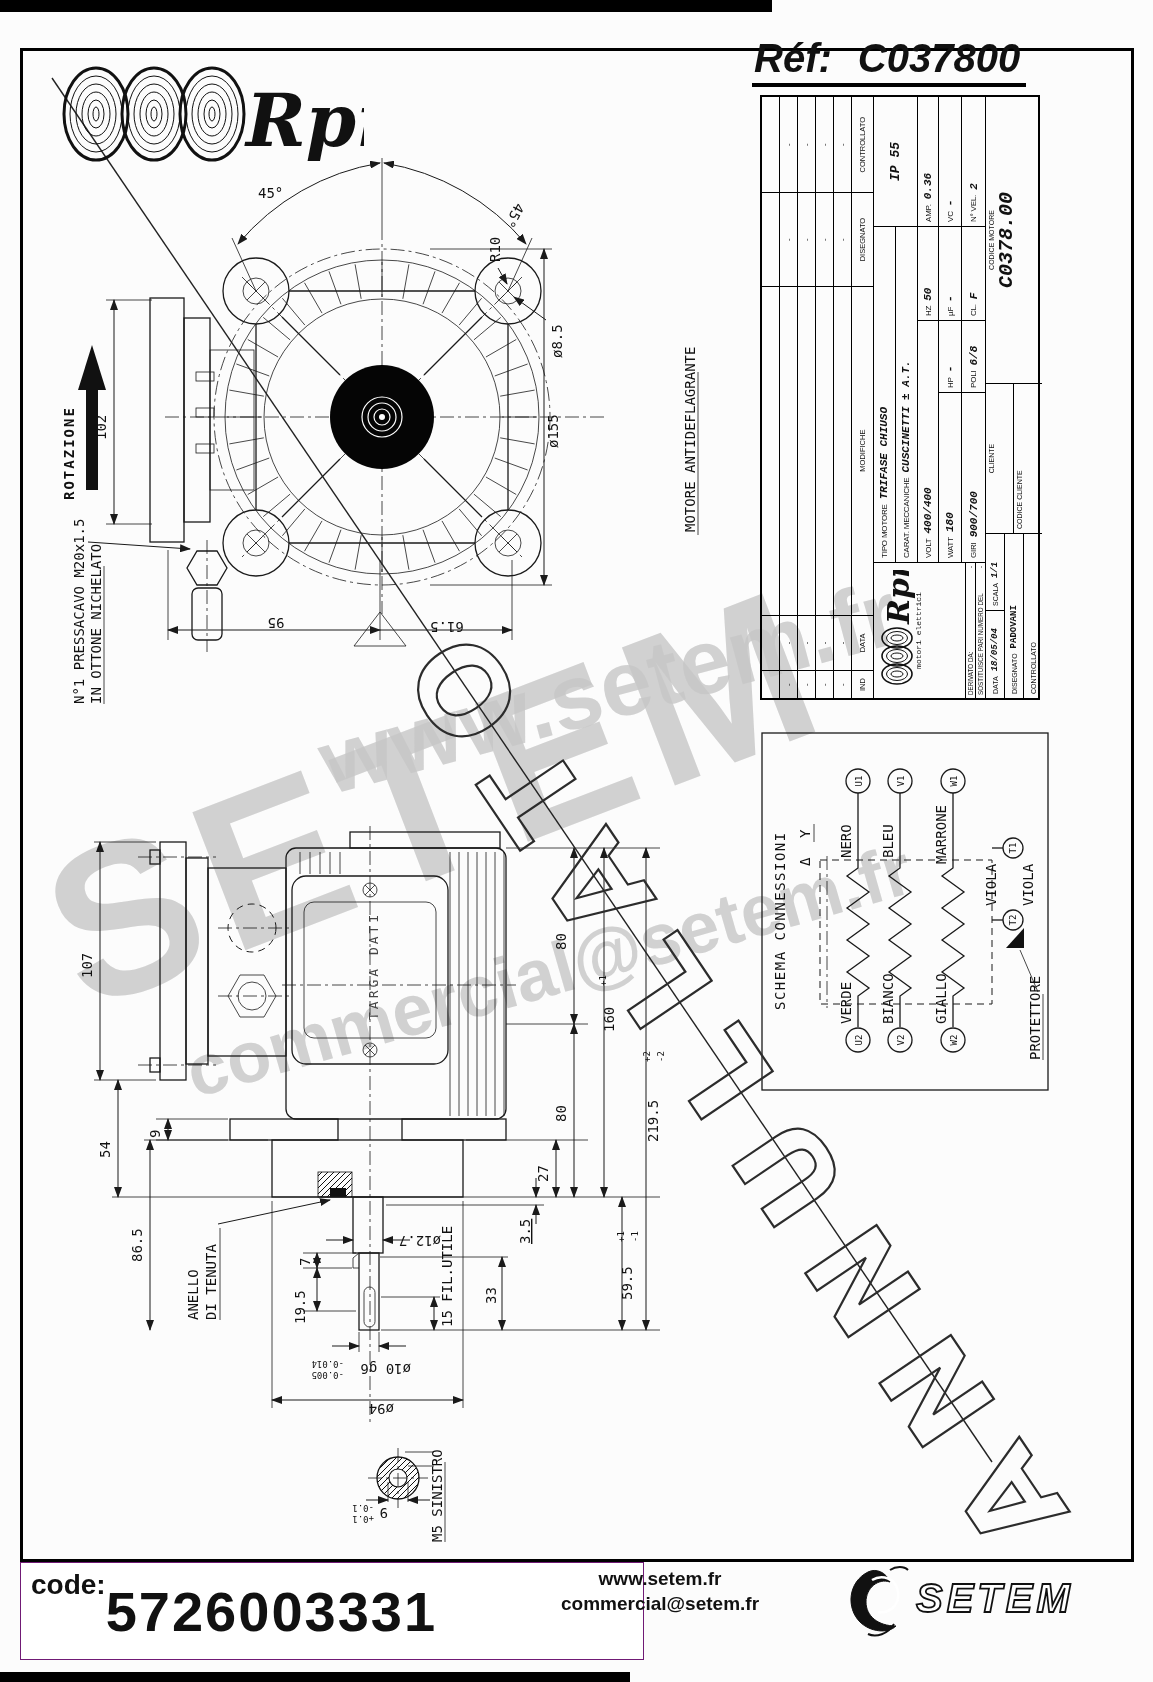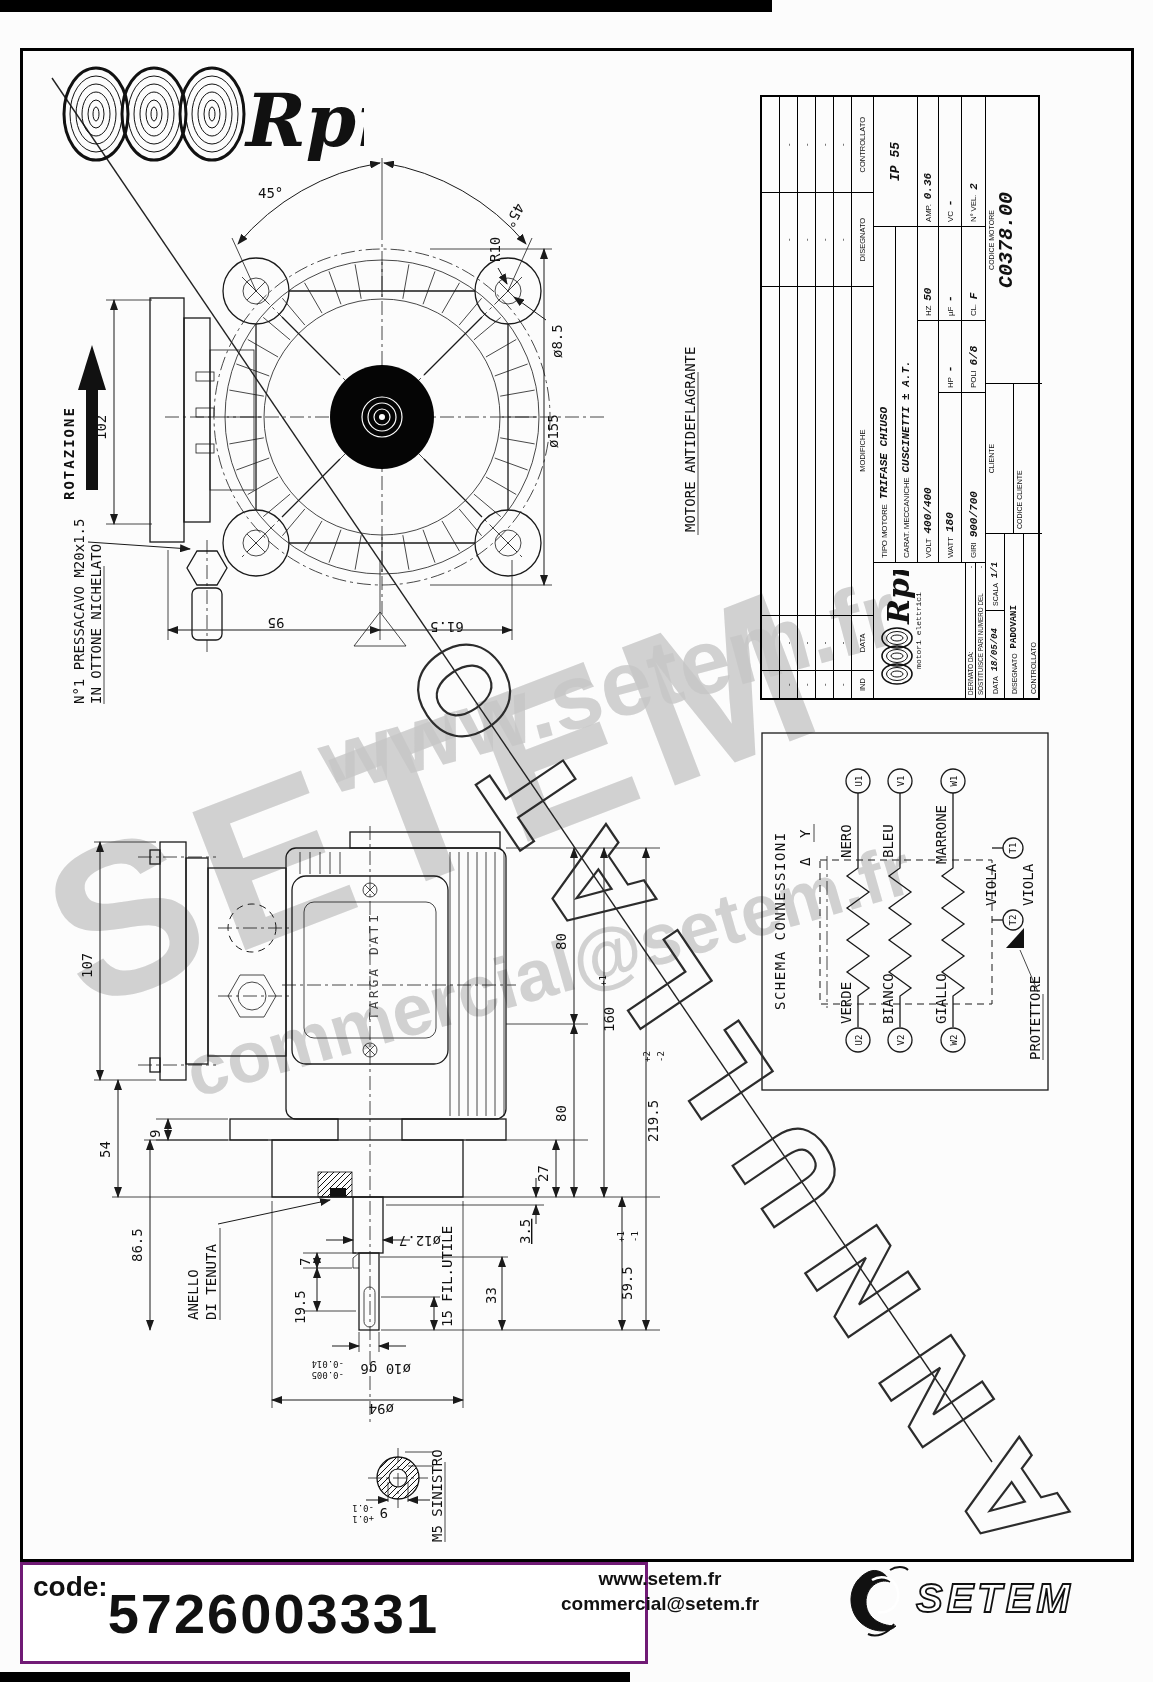--- a/index.html
+++ b/index.html
@@ -28,21 +28,21 @@
   .tinylab{font-size:7px;}
   .revh{font-size:7.5px;}
   .cellpad{justify-content:flex-start;padding-left:4px;gap:5px;}
   #tb-logo-cell{width:140px;border-right:1px solid #000;display:flex;flex-direction:column;
                 align-items:center;justify-content:flex-start;padding-top:2px;}
   #tb-logo-cell .sub{font-family:"Liberation Mono",monospace;font-size:8px;margin-top:-4px;}
   .deriv{font-size:6.3px;width:100%;padding:1px 3px;border-top:1px solid #000;
          display:flex;justify-content:space-between;}
   #codice-motore-val{font-size:20px;}
   
-  #code-box{left:20px;top:1562px;width:602px;height:96px;border:3px solid #701a75;z-index:3;
+  #code-box{left:20px;top:1562px;width:602px;height:96px;border:1px solid #701a75;z-index:3;
             background:#fff;display:flex;align-items:center;padding:0 10px;}
   #code-label{font-size:28px;font-weight:bold;align-self:flex-start;margin-top:6px;}
   #code-value{font-size:56px;font-weight:bold;flex:1;text-align:left;letter-spacing:2px;}
   #contact-box{left:500px;top:1566px;width:320px;z-index:3;text-align:center;font-weight:bold;}
   #contact-box div{font-size:19px;line-height:25px;}
   #address-line{left:455px;top:1630px;width:680px;z-index:3;text-align:center;font-size:16.5px;font-weight:bold;}
   #setem-logo{left:838px;top:1560px;z-index:3;}
 </style>
 </head>
 <body>
@@ -74,20 +74,24 @@
           <ellipse rx="32" ry="46" stroke-width="3"></ellipse>
           <ellipse rx="26" ry="38"></ellipse>
           <ellipse rx="20" ry="30"></ellipse>
           <ellipse rx="14" ry="22"></ellipse>
           <ellipse rx="8" ry="14"></ellipse>
           <ellipse rx="3" ry="7"></ellipse>
         </g>
     </g>
     <text x="212" y="88" font-family="DejaVu Serif, serif" font-style="italic" font-weight="bold" font-size="72" fill="#111">Rpm</text>
   </svg>
+  <div class="abs" id="ref-box">
+    <span>Réf:</span>
+    <span>C037800</span>
+  </div>
 
   <svg class="abs" id="svgmain" width="1153" height="1682">
     <defs>
       <marker id="mE" markerWidth="11" markerHeight="8" refX="10" refY="4" orient="auto" markerUnits="userSpaceOnUse">
         <path d="M0,0 L11,4 L0,8 Z" fill="#1a1a1a"></path>
         </marker>
       <marker id="mS" markerWidth="11" markerHeight="8" refX="1" refY="4" orient="auto" markerUnits="userSpaceOnUse">
         <path d="M11,0 L0,4 L11,8 Z" fill="#1a1a1a"></path>
         </marker>
       <pattern id="hat" width="6" height="6" patternUnits="userSpaceOnUse">

